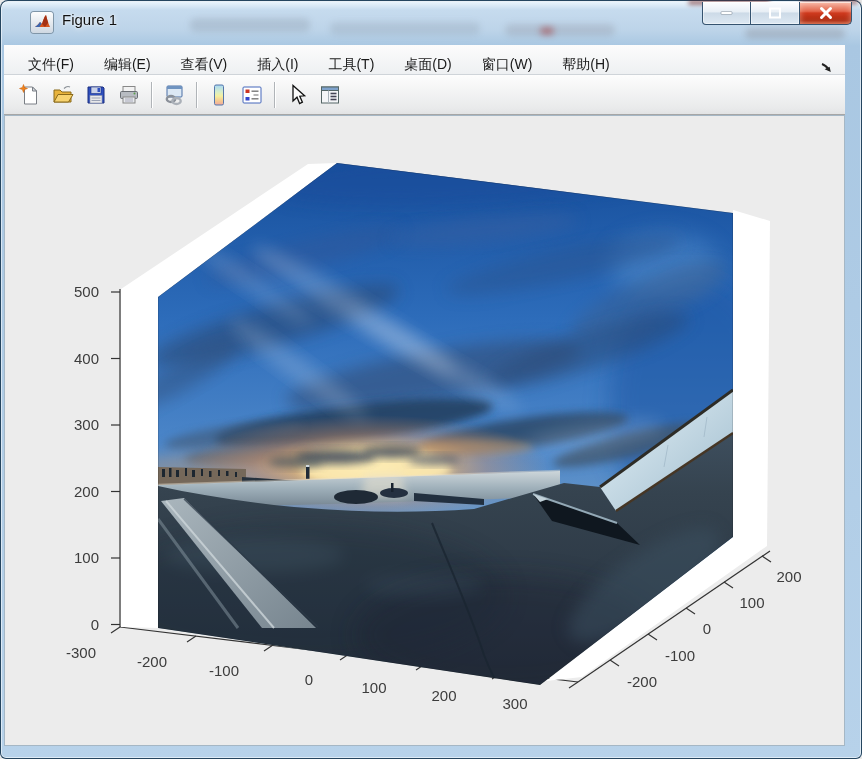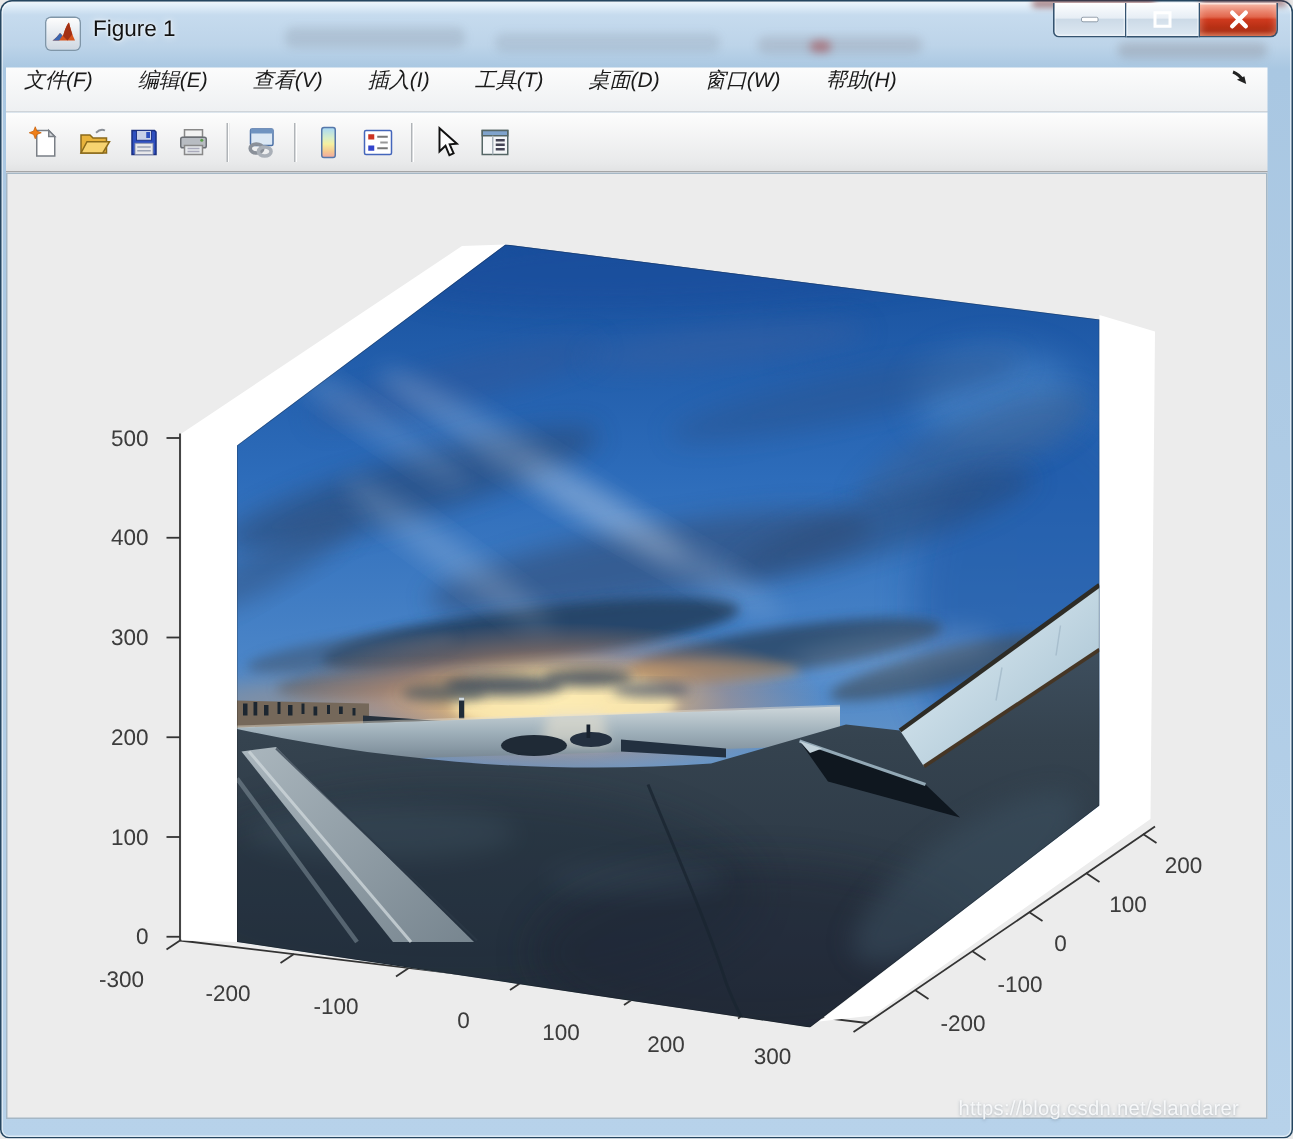--- a/index.html
+++ b/index.html
@@ -33,22 +33,22 @@
     box-shadow:inset 0 1px 0 rgba(255,255,255,.8), inset 0 0 0 1px rgba(255,255,255,.45);}
   .wbtn.min{width:47px;border-radius:0 0 0 4px;}
   .wbtn.max{width:48px;border-left:none;border-right:none;}
   .wbtn.close{width:51px;border-radius:0 0 5px 0;
     background:linear-gradient(180deg,#f7b3a2 0%,#e2674d 42%,#cf3a1e 50%,#ab2a10 85%,#c9502f 100%);
     box-shadow:inset 0 1px 0 rgba(255,255,255,.6), inset 0 0 6px rgba(255,220,200,.5);}
   .wbtn svg{position:absolute;left:50%;top:50%;transform:translate(-50%,-50%);}
   
   .menubar{position:absolute;left:4px;top:45px;width:841px;height:30px;
     background:linear-gradient(180deg,#fcfcfc,#eef0f2);
-    border-bottom:1px solid #cfd4d9;display:flex;align-items:flex-start;
-    padding-left:12px;box-sizing:border-box;font-style:italic;}
+    border-bottom:1px solid #cfd4d9;display:flex;align-items:flex-end;
+    padding-left:24px;box-sizing:border-box;}
   .menu-item{font-size:14px;color:var(--menu_text);margin-right:30px;white-space:nowrap;cursor:default;}
   .menu-arrow{margin-left:auto;margin-right:12px;display:flex;align-items:center;}
   
   .toolbar{position:absolute;left:4px;top:75px;width:841px;height:40px;
     background:linear-gradient(180deg,#fdfdfd,#e9eaeb 85%,#e2e3e4);
     border-bottom:1px solid #a6a6a6;display:flex;align-items:center;
     padding-left:12px;box-sizing:border-box;}
   .tbtn{width:28px;height:30px;margin-right:5px;display:flex;align-items:center;justify-content:center;}
   .tsep{width:1px;height:26px;background:#b0b4b8;border-right:1px solid #fff;margin:0 7px 0 3px;}
   
@@ -422,14 +422,13 @@
           <polygon points="529,379 613,408 636,430 548,406" fill="#0f171f"></polygon>
           <line x1="529" y1="379" x2="613" y2="408" stroke="#93a9b6" stroke-width="2"></line>
           <polygon points="529,379 544,384 536,387" fill="#c2d2da"></polygon>
         </g>
 
         <path d="M154,182 L333,48 L729,98 L729,422 L536,570 L154,513 Z" fill="none" stroke="rgba(20,20,20,.3)" stroke-width="1"></path>
       </g>
     </svg>
   </div>
 
-  <div class="watermark">https://blog.csdn.net/slandarer</div>
 </div>
 
 </body></html>

